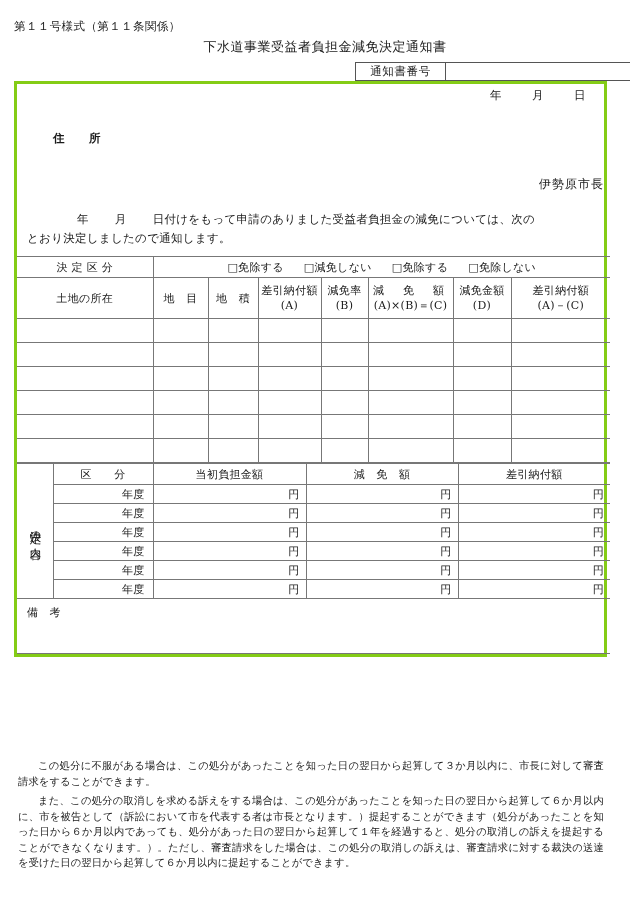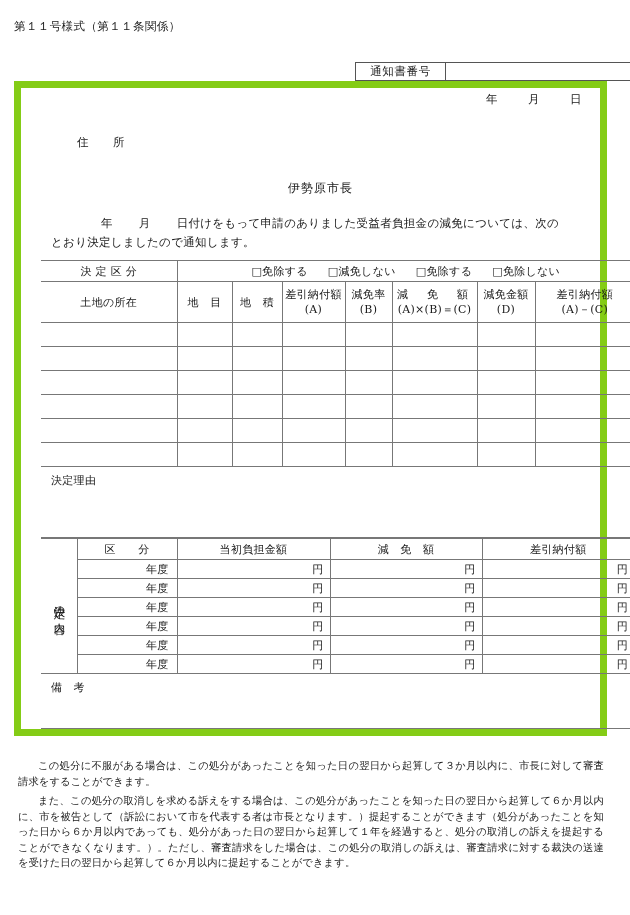--- a/index.html
+++ b/index.html
@@ -69,23 +69,22 @@
     line-height: 17px;
     padding-left: 6px;
   }
 
   
   .frame {
     position: absolute;
     left: 14px;
     top: 81px;
     width: 593px;
-    border: 7px solid #84cc16;
+    border: 3px solid #84cc16;
     box-sizing: border-box;
-    padding-left: 20px;
   }
 
   .date-line {
     height: 23px;
     text-align: right;
     padding-right: 18px;
     font-size: 11.5px;
     line-height: 23px;
     letter-spacing: 0.5px;
   }
@@ -93,24 +92,25 @@
   .date-y { margin-right: 30px; }
   .date-m { margin-right: 30px; }
 
   .addr-block {
     padding: 24px 0 0 36px;
     font-size: 11.5px;
   }
   .addr-row {
     height: 33px;
     letter-spacing: 0.5px;
+    font-weight: bold;
   }
 
   .mayor {
-    text-align: center;
+    text-align: right;
     font-size: 12px;
     padding: 12px 0 0 0;
     letter-spacing: 1px;
   }
 
   .body-text {
     font-size: 11.5px;
     line-height: 19px;
     padding: 17px 10px 8px 10px;
     letter-spacing: 0.3px;
@@ -207,20 +207,21 @@
     margin: 4px;
     text-indent: 20px;
   }
 </style>
 </head>
 <body>
 
 <div class="page">
 
   <div class="form-no">第１１号様式（第１１条関係）</div>
+  <div class="doc-title">下水道事業受益者負担金減免決定通知書</div>
 
   <div class="notice-no-box">
     <div class="notice-no-label">通知書番号</div>
     <div class="notice-no-value"></div>
   </div>
 
   <div class="frame">
 
     <div class="date-line">
       <span class="date-y">年</span><span class="date-m">月</span><span class="date-d">日</span>
@@ -344,25 +345,20 @@
           <td class="no-left"></td>
           <td></td>
           <td></td>
           <td></td>
           <td></td>
           <td></td>
           <td></td>
           <td class="no-right"></td>
         </tr>
 
-        <tr>
-          <td class="reason-cell no-left no-right" colspan="8">
-            <span>決定理由</span>
-          </td>
-        </tr>
       </tbody>
     </table>
 
     <table class="grid">
       <colgroup>
         <col style="width:36px">
         <col style="width:100px">
         <col style="width:153px">
         <col style="width:152px">
         <col style="width:152px">

